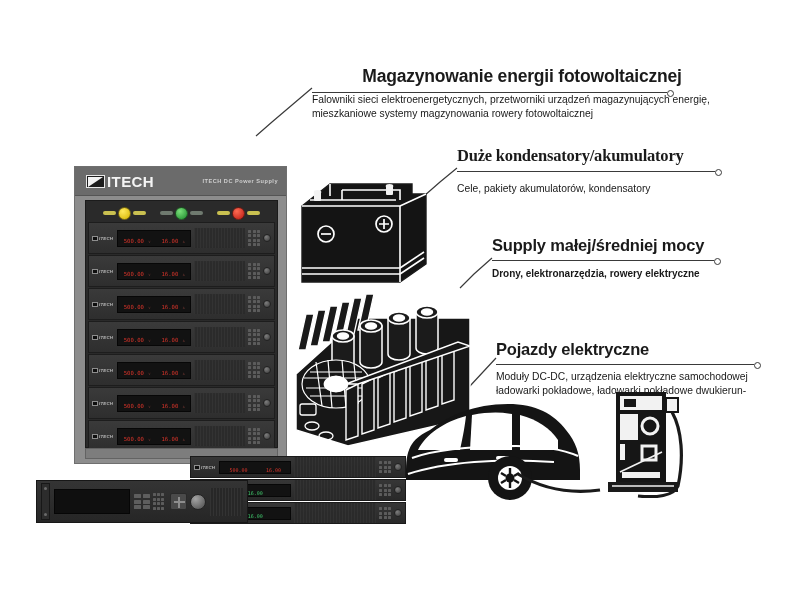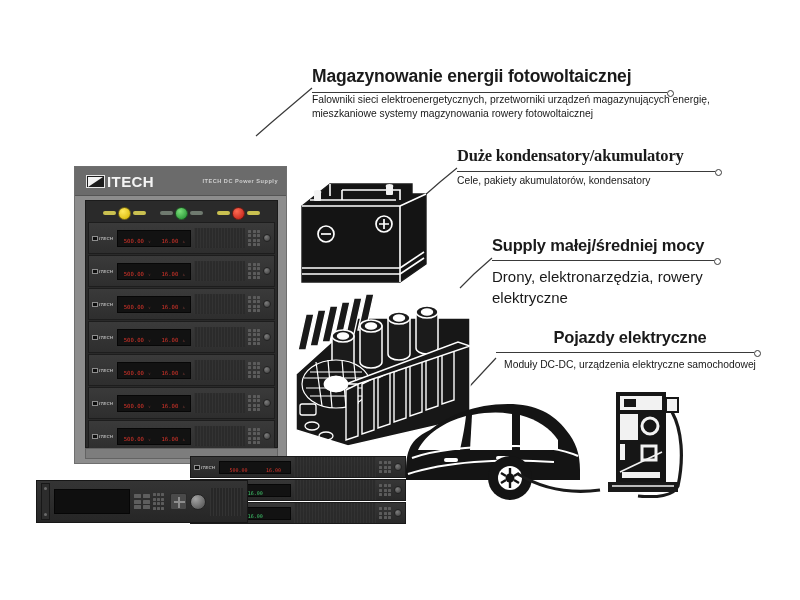--- a/index.html
+++ b/index.html
@@ -32,35 +32,35 @@
     position: absolute; right: -7px; top: -3.2px;
     width: 5px; height: 5px; border-radius: 50%;
     background: #ffffff; border: 1.2px solid #3a3a3a;
   }
   .callout-body {
     color: #181818;
     line-height: 1.38;
   }
 
   #c1 { left: 312px; top: 66px; }
-  #c1 .callout-title { font-size: 17.5px; }
+  #c1 .callout-title { font-size: 17.5px; text-align: center; }
   #c1 .callout-rule { width: 355px; margin-top: 5px; }
   #c1 .callout-body { font-size: 10.3px; margin-top: 0; width: 420px; }
 
   #c2 { left: 457px; top: 146px; }
   #c2 .callout-title { font-size: 16.5px; font-family: Liberation Serif, serif; }
   #c2 .callout-rule { width: 258px; margin-top: 5px; }
-  #c2 .callout-body { font-size: 10.3px; margin-top: 2px; width: 280px; }
+  #c2 .callout-body { font-size: 10.3px; margin-top: 10px; width: 280px; }
 
   #c3 { left: 492px; top: 236px; }
   #c3 .callout-title { font-size: 16.5px; }
   #c3 .callout-rule { width: 222px; margin-top: 5px; }
-  #c3 .callout-body { font-size: 15px; margin-top: 6px; width: 280px; }
-
-  #c4 { left: 496px; top: 328px; text-align: center; }
+  #c3 .callout-body { font-size: 10px; margin-top: 6px; width: 280px; font-weight: bold; }
+
+  #c4 { left: 496px; top: 340px; }
   #c4 .callout-title { font-size: 16.5px; }
   #c4 .callout-rule { width: 258px; margin-top: 5px; }
   #c4 .callout-body { font-size: 10.3px; margin-top: 5px; width: 268px; }
 
   
   #leaders { position: absolute; left: 0; top: 0; width: 800px; height: 600px; }
 
   
   #rack {
     position: absolute; left: 74px; top: 166px;
@@ -254,20 +254,21 @@
     <div class="callout-body">
       <div>Drony, elektronarzędzia, rowery elektryczne</div>
     </div>
   </div>
 
   <div class="callout" id="c4">
     <div class="callout-title">Pojazdy elektryczne</div>
     <div class="callout-rule"></div>
     <div class="callout-body">
       <div>Moduły DC-DC, urządzenia elektryczne samochodowej</div>
+      <div>ładowarki pokładowe, ładowarki pokładowe dwukierun-</div>
     </div>
   </div>
 
   <div id="rack">
     <div id="rack-head">
       <div class="itech-logo" id="rack-logo">
         <span class="itech-mark"></span>
         <span class="itech-word">ITECH</span>
       </div>
       <div id="rack-model">ITECH  DC  Power  Supply</div>

